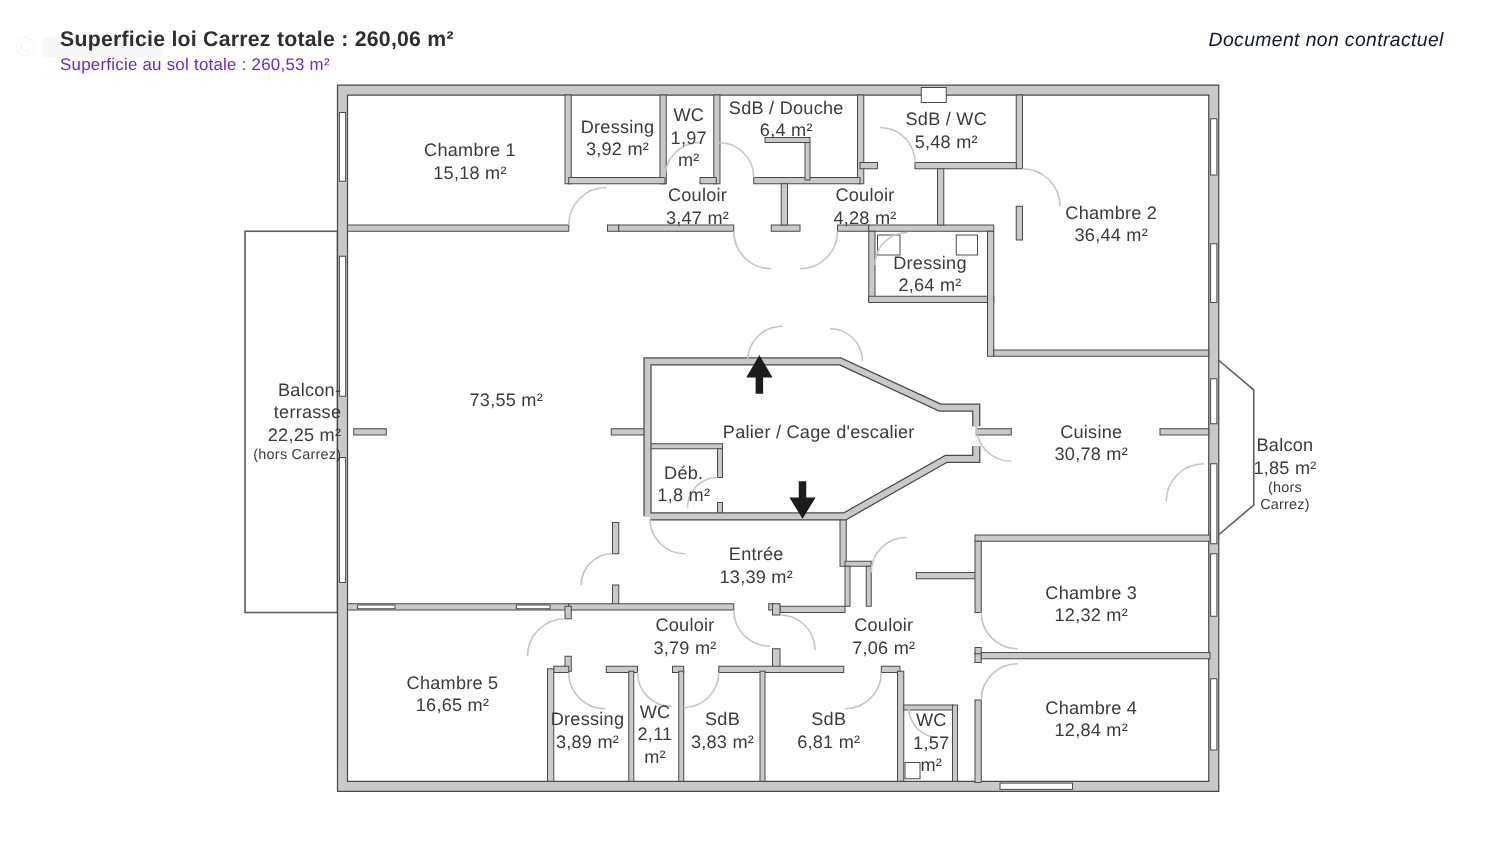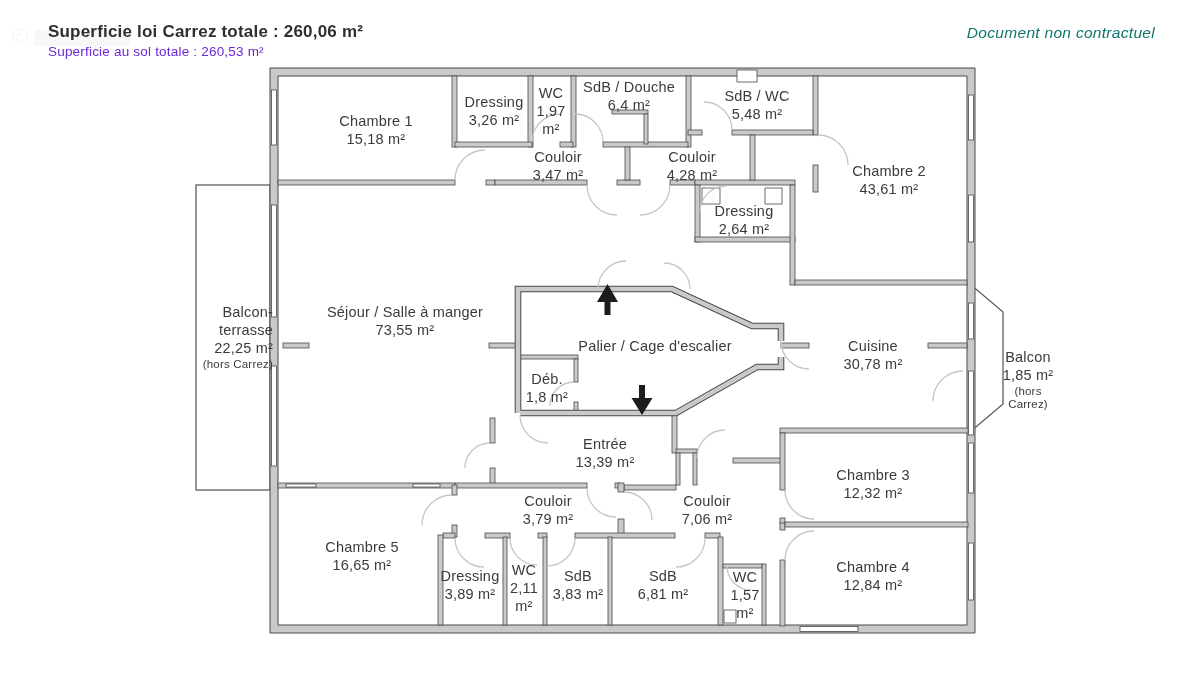--- a/index.html
+++ b/index.html
@@ -12,21 +12,21 @@
   .hdr-line1{
     position:absolute;left:48px;top:22px;
     font-size:17px;font-weight:600;color:#2f2f2f;letter-spacing:.2px;
   }
   .hdr-line2{
     position:absolute;left:48px;top:44px;
     font-size:13.5px;font-weight:500;color:#6d28d9;letter-spacing:.2px;
   }
   .disclaimer{
     position:absolute;right:45px;top:24px;
-    font-size:15.5px;font-style:italic;color:#0f766e;letter-spacing:.3px;
+    font-size:15.5px;font-style:italic;color:#0f172a;letter-spacing:.3px;
   }
   .watermark{
     position:absolute;left:12px;top:22px;width:140px;height:32px;
     opacity:.07;filter:blur(.6px);
     font-size:22px;color:#888;display:flex;align-items:center;gap:6px;
   }
   .watermark .ghostbar{display:inline-block;width:96px;height:16px;background:#999;border-radius:3px;}
   .plan{position:absolute;left:0;top:0;width:1200px;height:675px;}
   .plan svg{position:absolute;left:0;top:0;}
   #room-labels{position:absolute;left:0;top:0;width:1200px;height:675px;}
@@ -207,57 +207,56 @@
     </g>
   </svg>
 
   <div id="room-labels">
       <div class="room-label" style="left: 376px; top: 131px;">
         <div class="rname">Chambre 1</div>
         <div class="rarea">15,18 m²</div>
       </div>
       <div class="room-label" style="left: 494px; top: 112px; width: 80px;">
         <div class="rname">Dressing</div>
-        <div class="rarea">3,26 m²</div>
+        <div class="rarea">3,92 m²</div>
       </div>
       <div class="room-label" style="left: 551px; top: 112px; width: 34px;">
         <div class="rname">WC</div>
         <div class="rarea">1,97 m²</div>
       </div>
       <div class="room-label" style="left: 629px; top: 97px; width: 130px;">
         <div class="rname">SdB / Douche</div>
         <div class="rarea">6,4 m²</div>
       </div>
       <div class="room-label" style="left: 757px; top: 106px; width: 110px;">
         <div class="rname">SdB / WC</div>
         <div class="rarea">5,48 m²</div>
       </div>
       <div class="room-label" style="left: 889px; top: 181px;">
         <div class="rname">Chambre 2</div>
-        <div class="rarea">43,61 m²</div>
+        <div class="rarea">36,44 m²</div>
       </div>
       <div class="room-label" style="left: 558px; top: 167px;">
         <div class="rname">Couloir</div>
         <div class="rarea">3,47 m²</div>
       </div>
       <div class="room-label" style="left: 692px; top: 167px;">
         <div class="rname">Couloir</div>
         <div class="rarea">4,28 m²</div>
       </div>
       <div class="room-label" style="left: 744px; top: 221px;">
         <div class="rname">Dressing</div>
         <div class="rarea">2,64 m²</div>
       </div>
       <div class="room-label" style="left: 233px; top: 338px; width: 80px; text-align: right;">
         <div class="rname">Balcon-terrasse</div>
         <div class="rarea">22,25 m²</div>
         <div class="rnote">(hors Carrez)</div>
       </div>
       <div class="room-label" style="left: 405px; top: 322px; width: 210px;">
-        <div class="rname">Séjour / Salle à manger</div>
         <div class="rarea">73,55 m²</div>
       </div>
       <div class="room-label" style="left: 655px; top: 347px; width: 210px;">
         <div class="rname">Palier / Cage d'escalier</div>
       </div>
       <div class="room-label" style="left: 547px; top: 389px; width: 52px;">
         <div class="rname">Déb.</div>
         <div class="rarea">1,8 m²</div>
       </div>
       <div class="room-label" style="left: 605px; top: 454px;">

